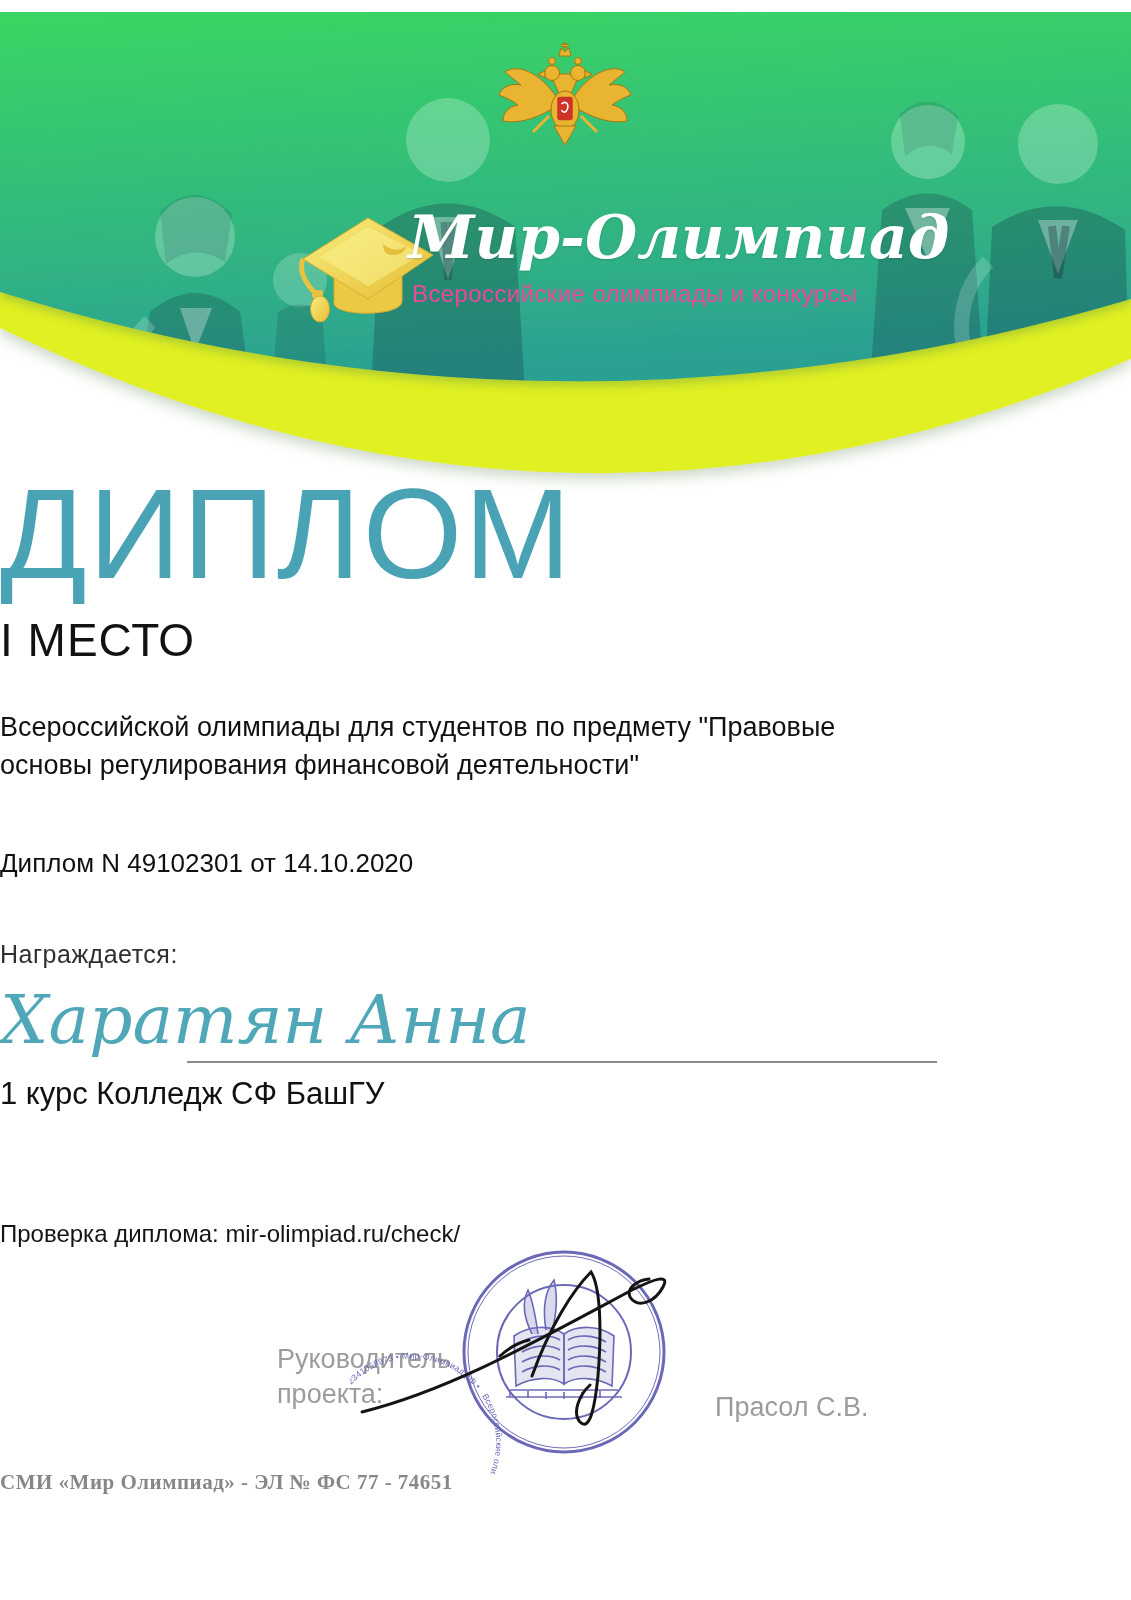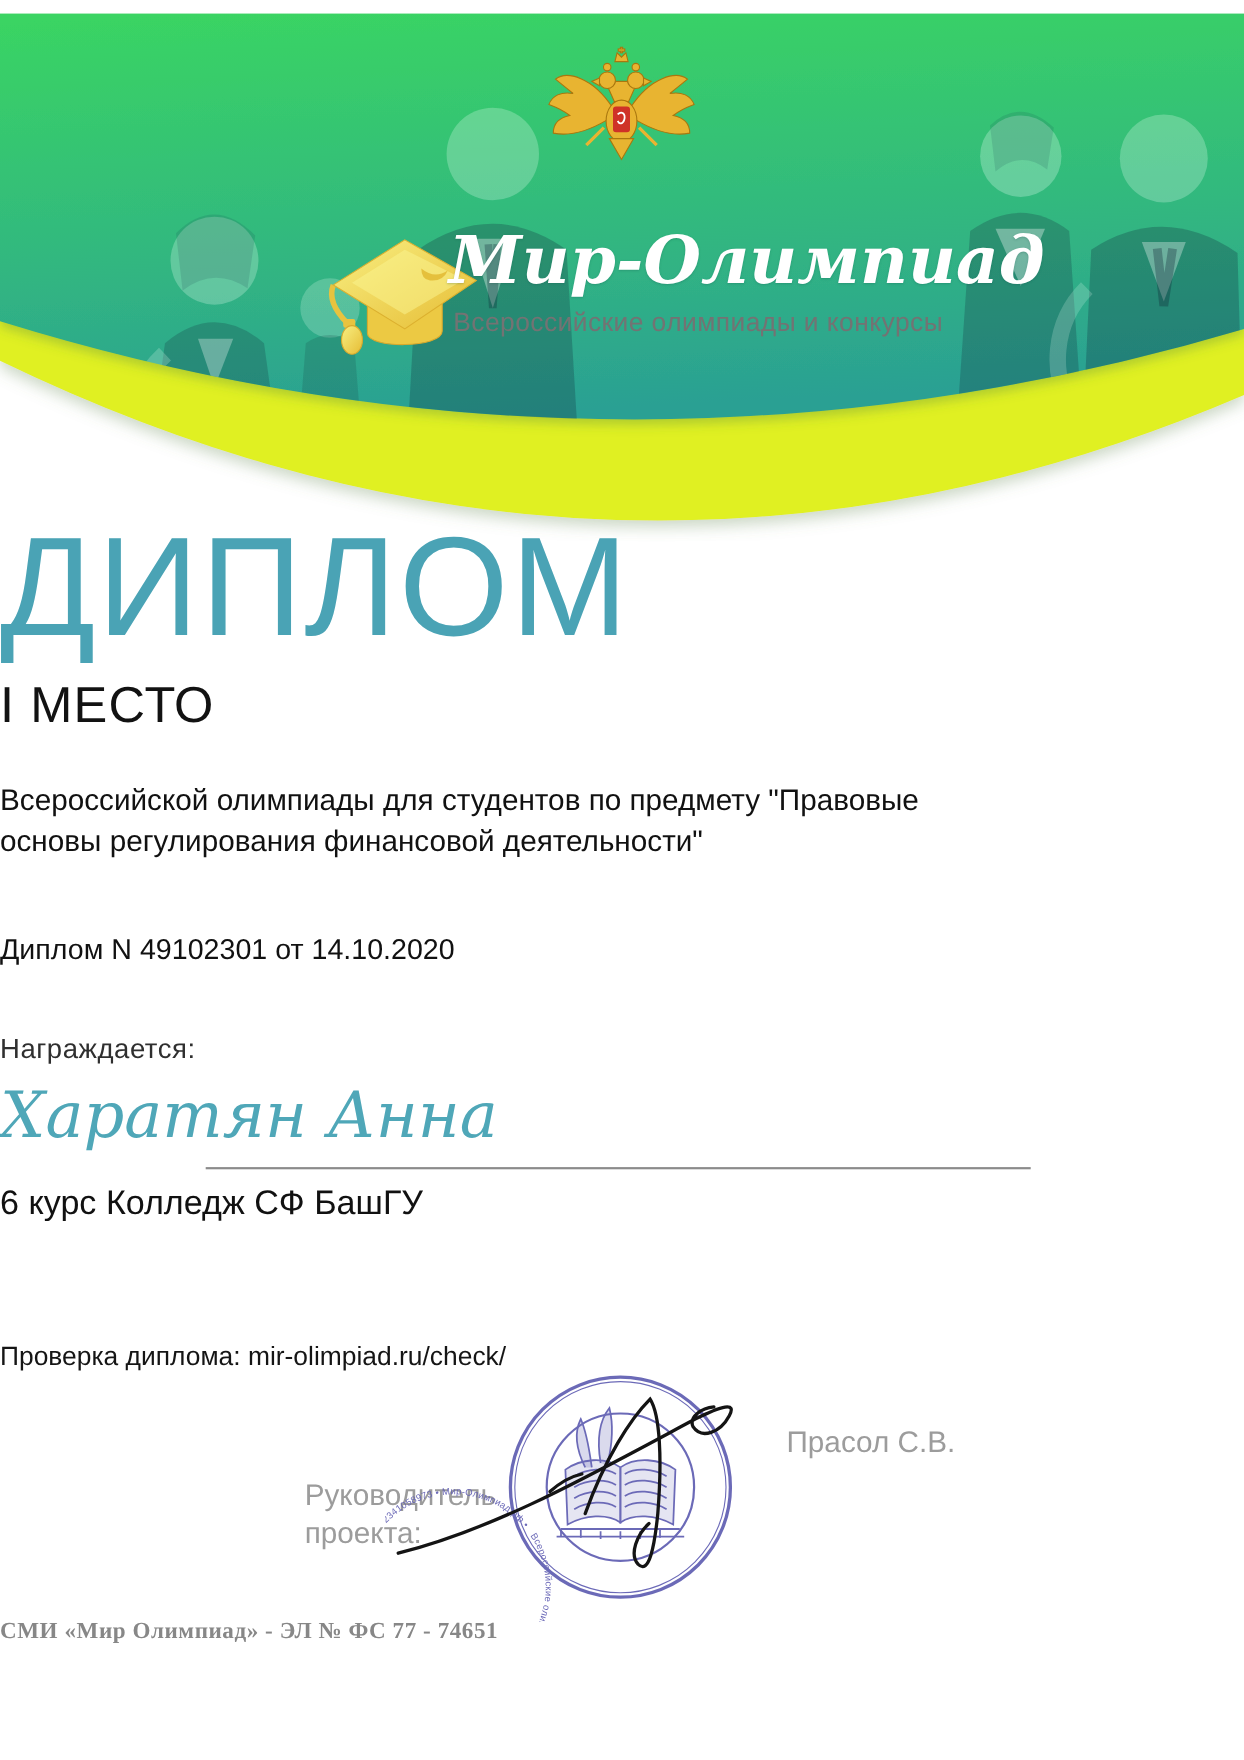--- a/index.html
+++ b/index.html
@@ -14,43 +14,43 @@
   
   .header-svg{left:0;top:0;}
   .logo-script{
     left:408px;top:190px;width:430px;
     font-family:"DejaVu Serif","Liberation Serif",serif;
     font-style:italic;font-weight:bold;font-size:60px;color:#ffffff;
     white-space:nowrap;text-shadow:0 1px 2px rgba(20,80,70,.25);
   }
   .logo-subtitle{
     left:412px;top:268px;width:430px;
-    font-size:24px;color:#737373;letter-spacing:.4px;white-space:nowrap;
+    font-size:24px;color:#ec4899;letter-spacing:.4px;white-space:nowrap;
   }
 
   
   .diploma-title{
     top:458px;font-size:128px;font-weight:400;letter-spacing:2px;
     color:#4aa3b5;line-height:1;
   }
   .place-line{top:601px;font-size:46px;color:#121212;letter-spacing:1px;}
   .desc{top:696px;font-size:27px;line-height:38px;color:#111111;}
   .number-line{top:836px;font-size:26px;color:#111111;}
   .awarded-label{top:928px;font-size:25px;color:#2f2f2f;letter-spacing:.5px;}
   .recipient-name{
-    top:968px;font-size:58px;color:#4fa7b8;
+    top:968px;font-size:68px;color:#4fa7b8;
     font-family:"DejaVu Serif","Liberation Serif",serif;font-style:italic;
   }
   .name-underline{left:187px;top:1049px;width:750px;height:2px;background:#8b8b8b;}
   .recipient-info{top:1064px;font-size:31px;color:#111111;}
   .verify-line{top:1208px;font-size:24px;color:#151515;}
 
   
   .role-label{left:277px;top:1330px;width:220px;font-size:27px;line-height:35px;color:#9c9c9c;}
-  .signer-name{left:715px;top:1284px;width:220px;font-size:27px;color:#9c9c9c;white-space:nowrap;}
+  .signer-name{left:715px;top:1380px;width:220px;font-size:27px;color:#9c9c9c;white-space:nowrap;}
   .stamp-svg{left:350px;top:1222px;}
 
   .footer-line{
     top:1458px;font-size:21px;color:#878787;font-weight:bold;
     font-family:"Liberation Serif",serif;letter-spacing:.5px;
   }
 </style>
 </head>
 <body>
 
@@ -164,21 +164,21 @@
   </div>
 
   <div class="abs centered number-line">Диплом N 49102301 от 14.10.2020</div>
 
   <div class="abs centered awarded-label">Награждается:</div>
 
   <div class="abs centered recipient-name">Харатян Анна</div>
 
   <div class="abs name-underline"></div>
 
-  <div class="abs centered recipient-info">6 курс Колледж СФ БашГУ</div>
+  <div class="abs centered recipient-info">1 курс Колледж СФ БашГУ</div>
 
   <div class="abs centered verify-line">Проверка диплома: mir-olimpiad.ru/check/</div>
 
   <div class="abs role-label">
     <div>Руководитель</div>
     <div>проекта:</div>
   </div>
 
   <div class="abs signer-name">Прасол С.В.</div>
 

